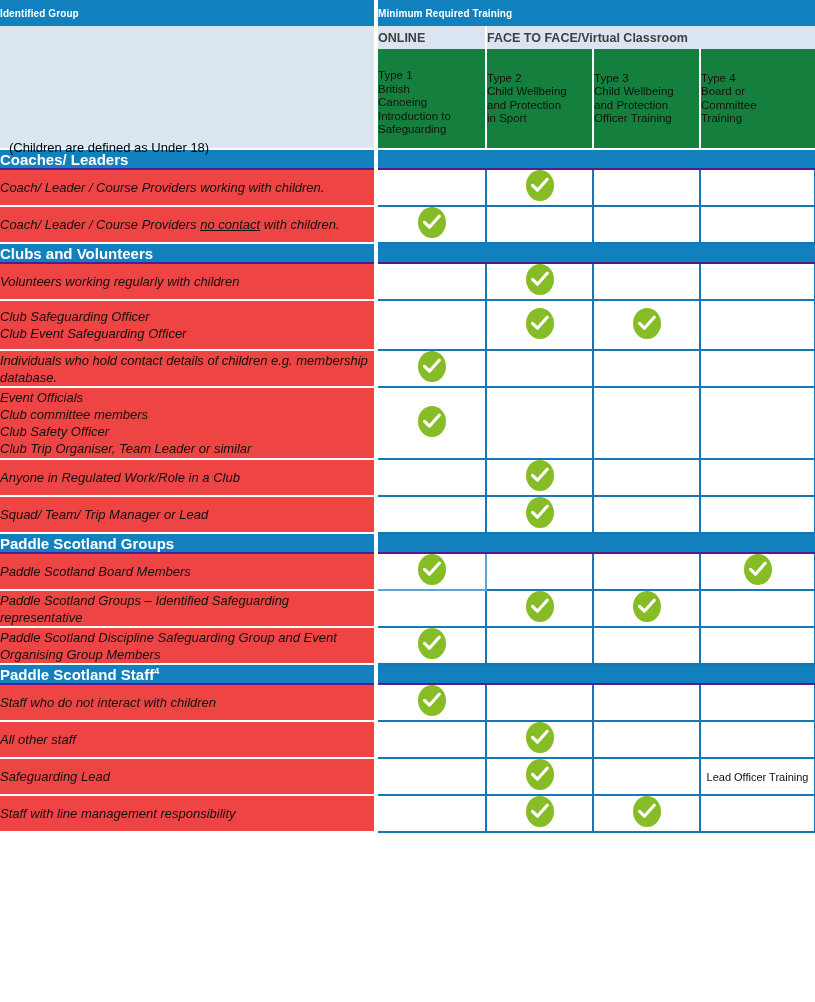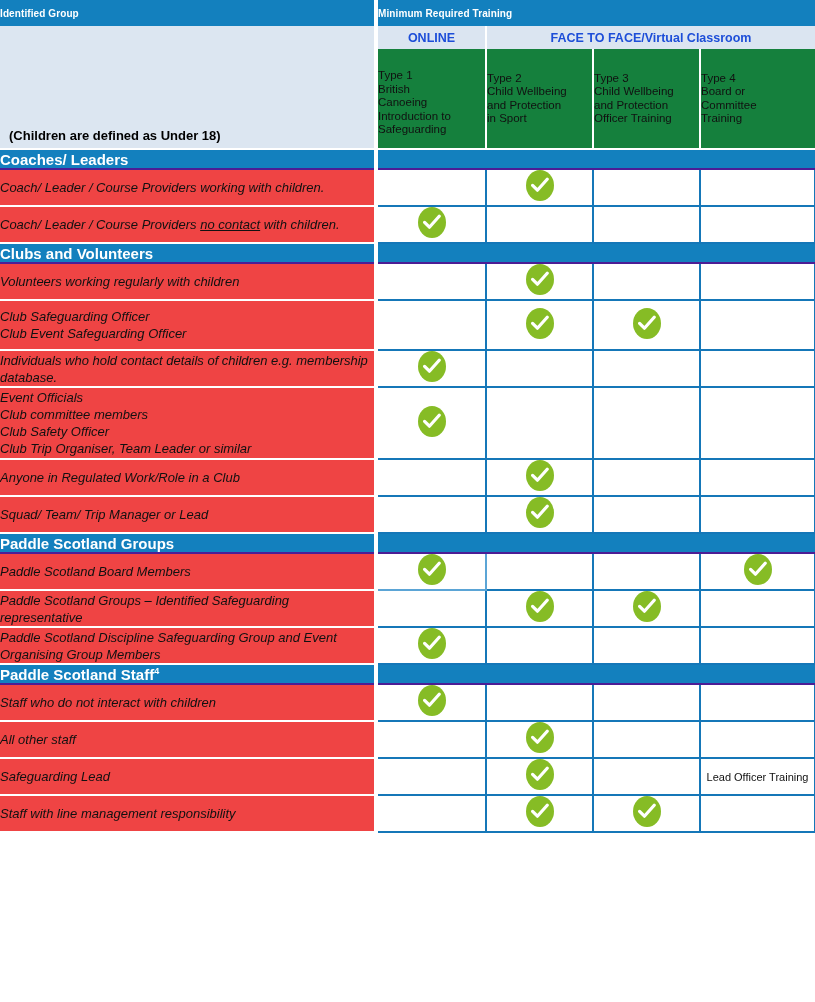--- a/index.html
+++ b/index.html
@@ -46,24 +46,23 @@
     padding-left: 10px;
     letter-spacing: 0.1px;
   }
   .bar-blue-left {
     border-right: 4px solid #ffffff;
   }
 
   
   .subhead {
     background: #dbe5f1;
-    color: #1d4ed8;
+    color: #404040;
     font-weight: bold;
     font-size: 12.5px;
-    text-align: center;
     height: 23px;
     border-right: 2px solid #ffffff;
   }
   .subhead.last { border-right: none; }
 
   .blank-left {
     background: #dce6f1;
     border-right: 4px solid #ffffff;
   }
 
@@ -151,21 +150,21 @@
       <col class="c-t2">
       <col class="c-t3">
       <col class="c-t4">
     </colgroup>
     <tbody id="tbody">
         <tr>
           <td class="bar-blue bar-blue-left">Identified Group</td>
           <td class="bar-blue" colspan="4">Minimum Required Training</td>
         </tr>
         <tr>
-          <td class="blank-left" rowspan="2" style="vertical-align:bottom;padding:0 0 5px 9px;font-size:13px;"><span style="display:block;height:100%;"></span><span style="position:relative;top:0;font-weight:bold;">(Children are defined as Under 18)</span></td>
+          <td class="blank-left" rowspan="2" style="vertical-align:bottom;padding:0 0 5px 9px;font-size:13px;"><span style="display:block;height:100%;"></span><span style="position:relative;top:12px;">(Children are defined as Under 18)</span></td>
           <td class="subhead">ONLINE</td>
           <td class="subhead last" colspan="3">FACE TO FACE/Virtual Classroom</td>
         </tr>
         <tr>
           <td class="typehead t1">Type 1<br>British<br>Canoeing<br>Introduction to<br>Safeguarding</td>
           <td class="typehead">Type 2<br>Child Wellbeing<br>and Protection<br>in Sport</td>
           <td class="typehead">Type 3<br>Child Wellbeing<br>and Protection<br>Officer Training</td>
           <td class="typehead last">Type 4<br>Board or<br>Committee<br>Training</td>
         </tr>
         <tr>

